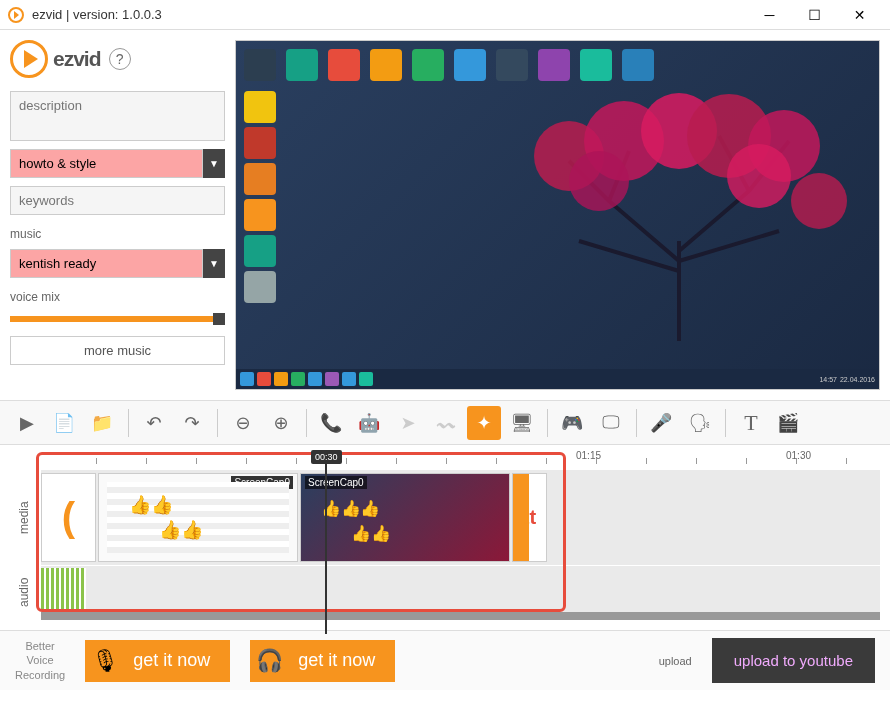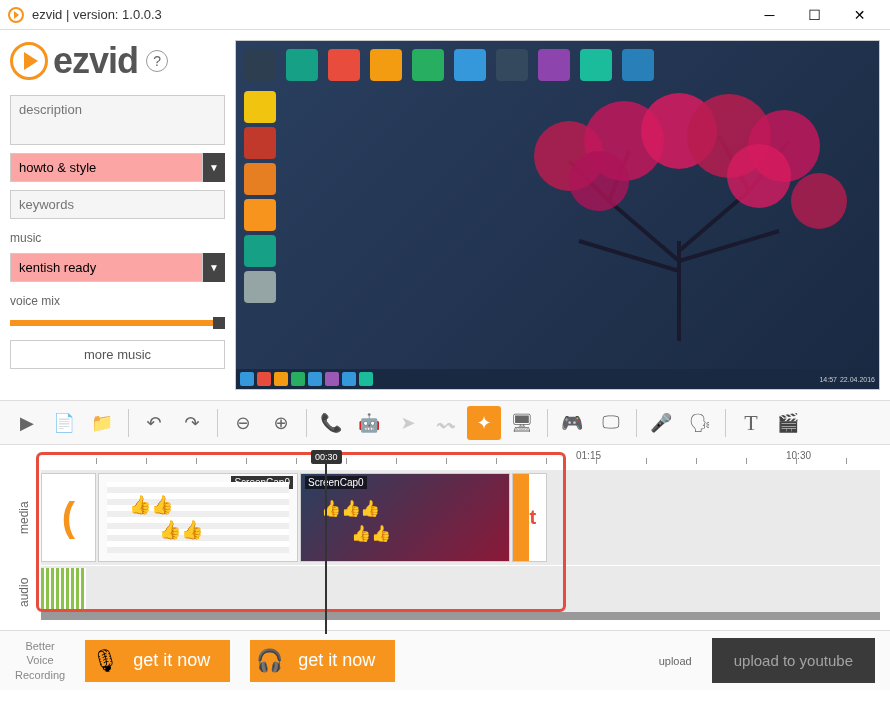--- a/index.html
+++ b/index.html
@@ -14,21 +14,21 @@
 .titlebar-btn { width: 45px; height: 30px; display: flex; align-items: center; justify-content: center; font-size: 14px; cursor: pointer; }
 
 
 .main-content { display: flex; height: 370px; background: #fff; padding: 10px; gap: 10px; }
 
 
 .sidebar { width: 215px; display: flex; flex-direction: column; gap: 8px; }
 .logo-row { display: flex; align-items: center; gap: 5px; margin-bottom: 5px; }
 .logo-play { width: 38px; height: 38px; border: 3px solid #f7941e; border-radius: 50%; position: relative; }
 .logo-play::after { content: ''; position: absolute; left: 11px; top: 7px; border-left: 14px solid #f7941e; border-top: 9px solid transparent; border-bottom: 9px solid transparent; }
-.logo-text { font-size: 36px; font-weight: bold; color: #555; letter-spacing: -1px; }
+.logo-text { font-size: 21px; font-weight: bold; color: #555; letter-spacing: -1px; }
 .help-icon { width: 22px; height: 22px; border: 1px solid #999; border-radius: 50%; display: flex; align-items: center; justify-content: center; font-size: 14px; color: #666; margin-left: 3px; }
 
 .field-input { width: 100%; padding: 6px 8px; border: 1px solid #ccc; font-size: 13px; color: #999; background: #f5f5f5; }
 .field-textarea { width: 100%; height: 50px; padding: 6px 8px; border: 1px solid #ccc; font-size: 13px; color: #999; background: #f5f5f5; resize: none; }
 .field-select { display: flex; }
 .field-select-input { flex: 1; padding: 6px 8px; border: 1px solid #ccc; font-size: 13px; background: #fca5a5; }
 .field-select-btn { width: 22px; background: #444; color: #fff; display: flex; align-items: center; justify-content: center; font-size: 10px; }
 .field-label { font-size: 12px; color: #666; margin-top: 4px; }
 
 .slider-bar { width: 100%; height: 6px; background: #f7941e; position: relative; margin-top: 4px; }
@@ -85,21 +85,21 @@
 
 .selection-box { position: absolute; border: 3px solid #e74c3c; border-radius: 6px; pointer-events: none; z-index: 15; }
 
 
 .bottom-bar { height: 60px; background: #fafafa; border-top: 1px solid #ddd; display: flex; align-items: center; padding: 0 15px; gap: 20px; }
 .better-voice { font-size: 11px; color: #888; line-height: 1.3; text-align: center; }
 .get-it-btn { display: flex; align-items: center; background: #f7941e; height: 42px; padding: 0 12px 0 0; cursor: pointer; }
 .get-it-icon { width: 40px; height: 42px; display: flex; align-items: center; justify-content: center; font-size: 22px; }
 .get-it-text { color: #fff; font-size: 18px; padding: 0 8px; }
 .ready-text { margin-left: auto; font-size: 11px; color: #666; }
-.upload-btn { background: #3a3a3a; color: #a3a3a3; padding: 14px 22px; font-size: 15px; cursor: pointer; }
+.upload-btn { background: #3a3a3a; color: #f0abfc; padding: 14px 22px; font-size: 15px; cursor: pointer; }
 </style>
 </head>
 <body>
 
 <div class="titlebar">
   <div class="titlebar-icon"></div>
   <div class="titlebar-text">ezvid | version: 1.0.0.3</div>
   <div class="titlebar-controls">
     <div class="titlebar-btn">─</div>
     <div class="titlebar-btn">☐</div>
@@ -213,21 +213,21 @@
   <div class="tool-btn">🎬</div>
 </div>
 
 <div class="timeline-area">
   <div class="timeline-ruler">
     <div class="playhead" style="left:265px">
       <div class="playhead-tag">00:30</div>
       <div class="playhead-line"></div>
     </div>
     <div class="ruler-label" style="left:530px">01:15</div>
-    <div class="ruler-label" style="left:740px">10:30</div>
+    <div class="ruler-label" style="left:740px">01:30</div>
     <div class="ruler-mark" style="left:50px"></div>
       <div class="ruler-mark" style="left:100px"></div>
     <div class="ruler-mark" style="left:150px"></div>
       <div class="ruler-mark" style="left:200px"></div>
     <div class="ruler-mark" style="left:250px"></div>
       <div class="ruler-mark" style="left:300px"></div>
     <div class="ruler-mark" style="left:350px"></div>
       <div class="ruler-mark" style="left:400px"></div>
     <div class="ruler-mark" style="left:450px"></div>
       <div class="ruler-mark" style="left:500px"></div>

